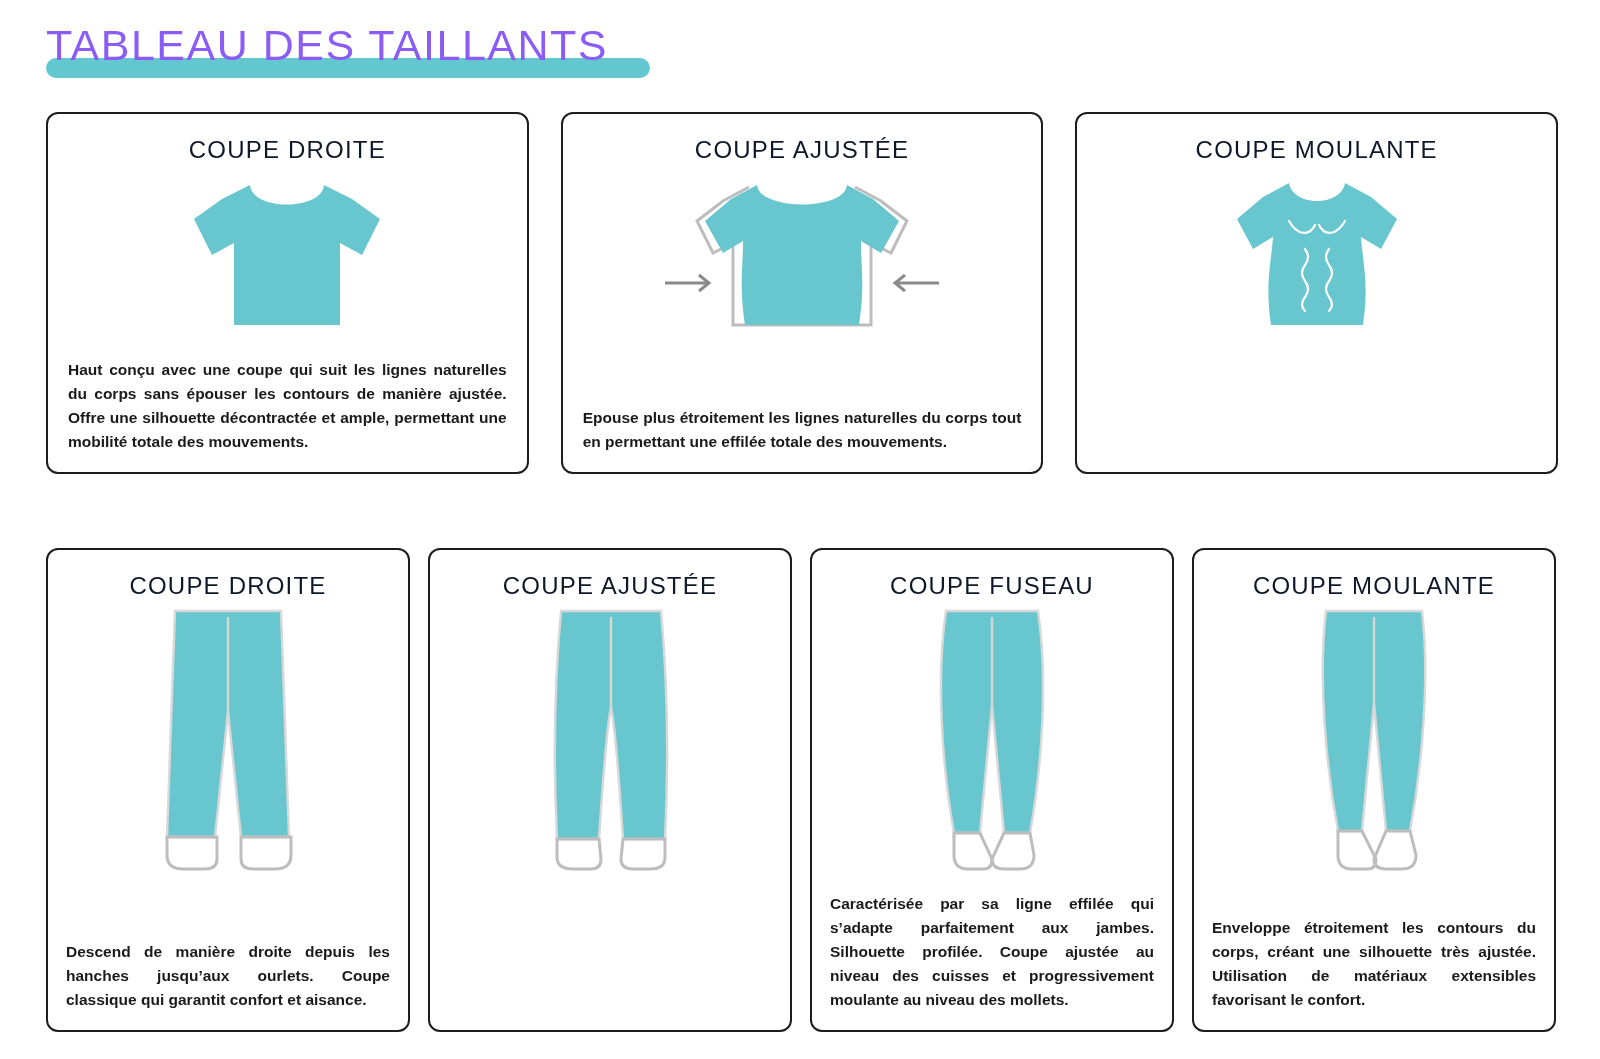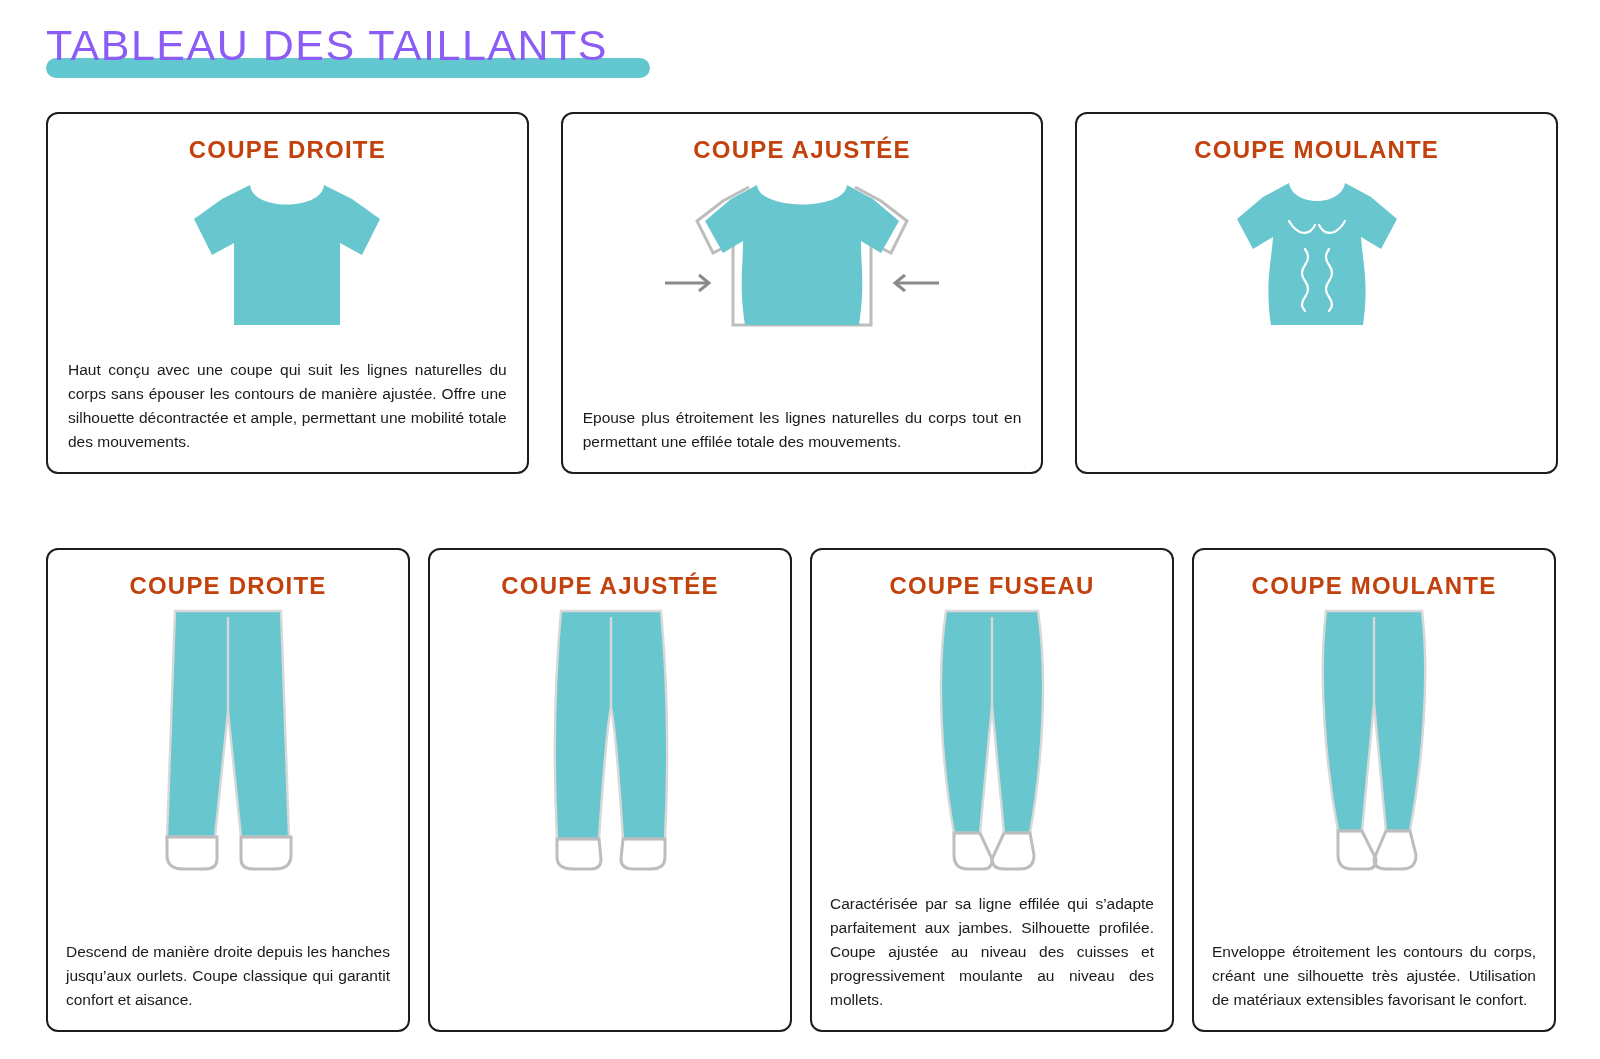--- a/index.html
+++ b/index.html
@@ -78,46 +78,45 @@
   }
   .row-bottoms .card {
     width: 364px;
     height: 484px;
     padding: 22px 18px 16px 18px;
   }
 
   .card-title {
     font-size: 24px;
     letter-spacing: 1.2px;
-    color: #c2410c;
+    color: #0f172a;
     text-align: center;
     white-space: nowrap;
     margin-bottom: 6px;
-    font-weight: bold;
   }
 
   .art {
     flex: 0 0 auto;
     display: flex;
     align-items: center;
     justify-content: center;
   }
   .row-tops .art { height: 170px; width: 100%; }
   .row-bottoms .art { height: 270px; width: 100%; }
 
   .card-desc {
     font-size: 15.5px;
     line-height: 1.55;
     color: #1a1a1a;
     text-align: justify;
     width: 100%;
     margin-top: auto;
   }
-  .row-tops .card-desc { padding: 0 2px; }
-  .row-bottoms .card-desc { padding: 0 2px 2px 2px; }
+  .row-tops .card-desc { padding: 0 2px; font-weight: bold; }
+  .row-bottoms .card-desc { padding: 0 2px 2px 2px; font-weight: bold; }
 
   .teal { fill: #68c6cf; }
   .outline { fill: none; stroke: #bdbdbd; stroke-width: 3; }
   .outline-thin { fill: none; stroke: #d8d8d8; stroke-width: 2.4; }
   .arrow { fill: none; stroke: #8a8a8a; stroke-width: 3; }
 </style>
 </head>
 <body>
 
 <div class="title-wrap">

